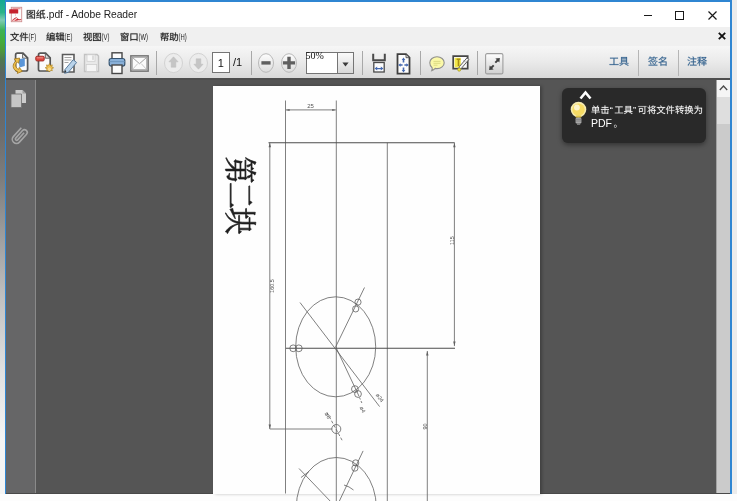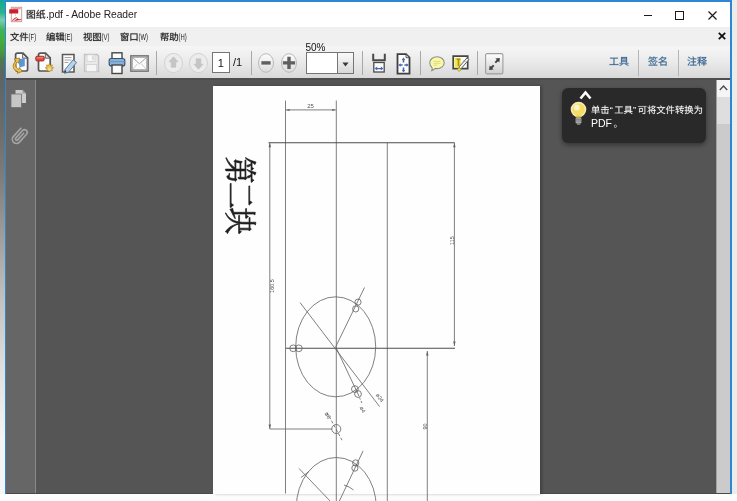--- a/index.html
+++ b/index.html
@@ -169,21 +169,21 @@
         <stop offset="1" stop-color="#dcdcdc"></stop>
       </linearGradient>
     </defs>
 <rect x="3.4" y="8.2" width="9.2" height="3.4" fill="#5f5f5f"></rect>
 </svg>
 <svg class="ab" style="left:281px;top:52.5px" width="16" height="20" viewBox="0 0 16 20">
 <ellipse cx="8" cy="10" rx="7.5" ry="9.3" fill="url(#mpg)" stroke="#b9b9b9" stroke-width="1"></ellipse>
 <path d="M6.3 3.8h3.4v4.4h4.4v3.4h-4.4v4.4h-3.4v-4.4h-4.4v-3.4h4.4z" fill="#5f5f5f"></path>
 </svg>
 <div class="ab" style="left:305.5px;top:52px;width:32px;height:22px;background:#fff;border:1.2px solid #757575;box-sizing:border-box;"></div>
-<div class="ab" style="left:305.5px;top:42px;width:14px;text-align:center;font-size:10px;color:#111;">50%</div>
+<div class="ab" style="left:305.5px;top:50px;width:14px;text-align:center;font-size:10px;color:#111;font-family:Liberation Serif, serif;">50%</div>
 <div class="ab" style="left:337.5px;top:52px;width:16px;height:22px;background:linear-gradient(#fafafa,#d8d8d8);border:1.2px solid #757575;border-left:none;box-sizing:border-box;"></div>
 <svg class="ab" style="left:342px;top:61.8px" width="7" height="5" viewBox="0 0 7 5">
     <path d="M0.4 0.4h6.2l-3.1 4z" fill="#3a3a3a"></path>
   </svg>
 <div class="ab" style="left:361.8px;top:51px;width:1px;height:24px;background:#a8a8a8;"></div>
 <svg class="ab" style="left:371.5px;top:53px" width="14" height="20" viewBox="0 0 14 20">
 <path d="M1.2 0.8v6.5h11.6v-6.5" fill="none" stroke="#4a4a4a" stroke-width="2"></path>
 <rect x="1.8" y="9.5" width="10.4" height="9.5" fill="#fdfdfd" stroke="#4a4a4a" stroke-width="1.3"></rect>
 <path d="M2.6 15.6l2.6-2v1.3h3.6v-1.3l2.6 2-2.6 2v-1.3h-3.6v1.3z" fill="#4468b0"></path>
 </svg>

